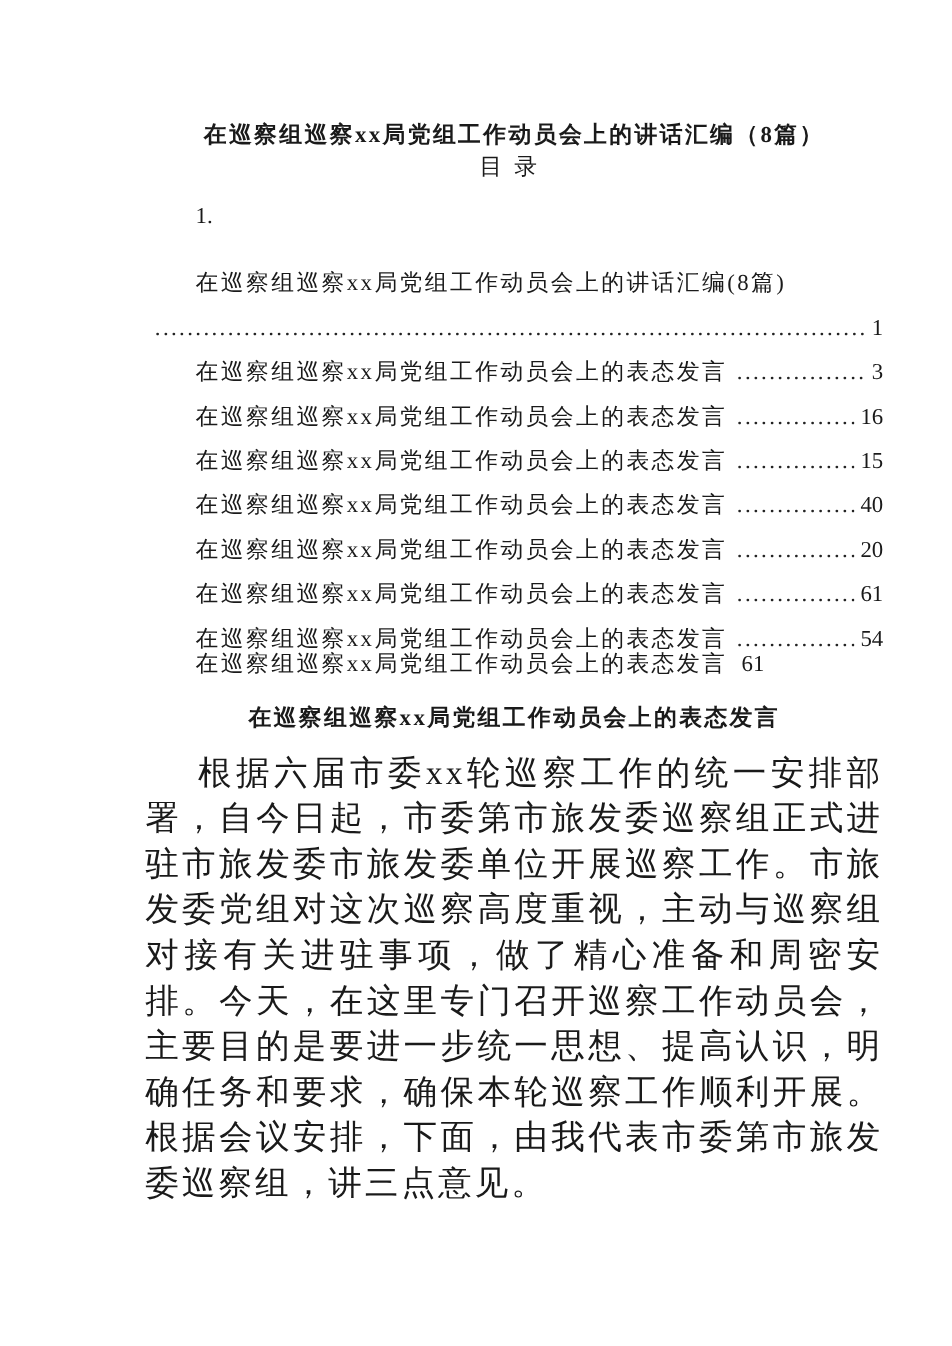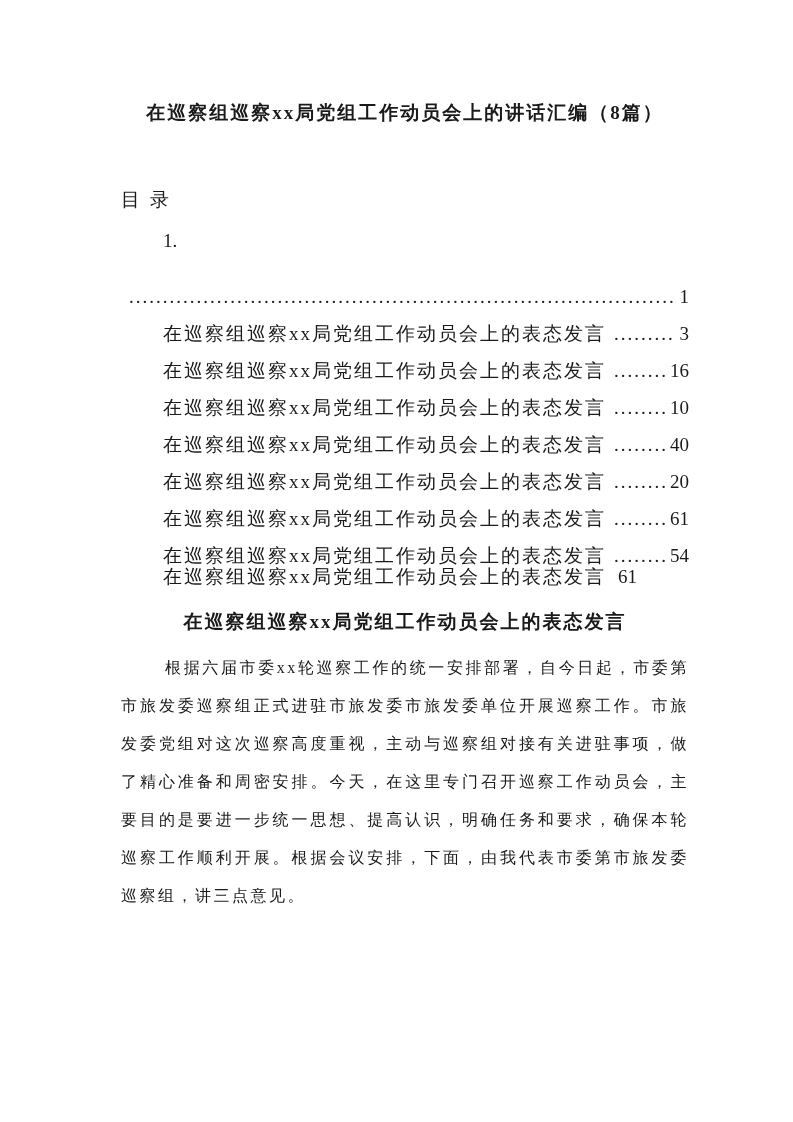--- a/index.html
+++ b/index.html
@@ -9,34 +9,34 @@
   }
   .page {
     position: relative;
     width: 793px;
     height: 1122px;
     margin: 0 auto;
     background: #ffffff;
     color: #1a1a1a;
     font-family: "Liberation Serif", "DejaVu Serif", serif;
     box-sizing: border-box;
-    padding: 100px 104px 0 121px;
+    padding: 100px 57px 0 121px;
     overflow: hidden;
   }
   .doc-title {
     font-size: 19px;
     line-height: 26px;
     font-weight: 700;
     text-align: center;
     letter-spacing: 2px;
   }
   .toc-heading {
-    margin-top: 60px;
     font-size: 19px;
     line-height: 28px;
+    text-align: center;
     letter-spacing: 10px;
   }
   .toc-item-number {
     margin-top: 14px;
     padding-left: 42px;
     font-size: 19px;
     line-height: 26px;
   }
   .toc-list {
     margin-top: 24px;
@@ -88,57 +88,58 @@
   .section-heading {
     margin-top: 17px;
     font-size: 19px;
     line-height: 28px;
     font-weight: 700;
     text-align: center;
     letter-spacing: 2px;
   }
   .body-paragraph {
     margin: 13px 0 0 0;
-    font-size: 16px;
+    font-size: 28px;
     line-height: 38px;
     letter-spacing: 2.5px;
     text-align: justify;
     text-indent: 44px;
   }
 </style>
 </head>
 <body>
 
 <div class="page">
 
   <div class="doc-title">在巡察组巡察xx局党组工作动员会上的讲话汇编（8篇）</div>
 
   <div class="toc-heading">目录</div>
 
   <div class="toc-item-number">1.</div>
 
   <div class="toc-list">
+      <div class="toc-entry-text-row"><span class="toc-entry-text">在巡察组巡察xx局党组工作动员会上的讲话汇编(8篇)</span></div>
       <div class="toc-leader-row">
         <span class="toc-dots">............................................................................................................................................................................................................................................................................................................</span>
         <span class="toc-page-number">1</span>
       </div>
       <div class="toc-entry-row">
         <span class="toc-entry-text">在巡察组巡察xx局党组工作动员会上的表态发言</span>
         <span class="toc-dots">............................................................................................................................................................................................................................................................................................................</span>
         <span class="toc-page-number">3</span>
       </div>
       <div class="toc-entry-row">
         <span class="toc-entry-text">在巡察组巡察xx局党组工作动员会上的表态发言</span>
         <span class="toc-dots">............................................................................................................................................................................................................................................................................................................</span>
         <span class="toc-page-number">16</span>
       </div>
       <div class="toc-entry-row">
         <span class="toc-entry-text">在巡察组巡察xx局党组工作动员会上的表态发言</span>
         <span class="toc-dots">............................................................................................................................................................................................................................................................................................................</span>
-        <span class="toc-page-number">10</span>
+        <span class="toc-page-number">15</span>
       </div>
       <div class="toc-entry-row">
         <span class="toc-entry-text">在巡察组巡察xx局党组工作动员会上的表态发言</span>
         <span class="toc-dots">............................................................................................................................................................................................................................................................................................................</span>
         <span class="toc-page-number">40</span>
       </div>
       <div class="toc-entry-row">
         <span class="toc-entry-text">在巡察组巡察xx局党组工作动员会上的表态发言</span>
         <span class="toc-dots">............................................................................................................................................................................................................................................................................................................</span>
         <span class="toc-page-number">20</span>

